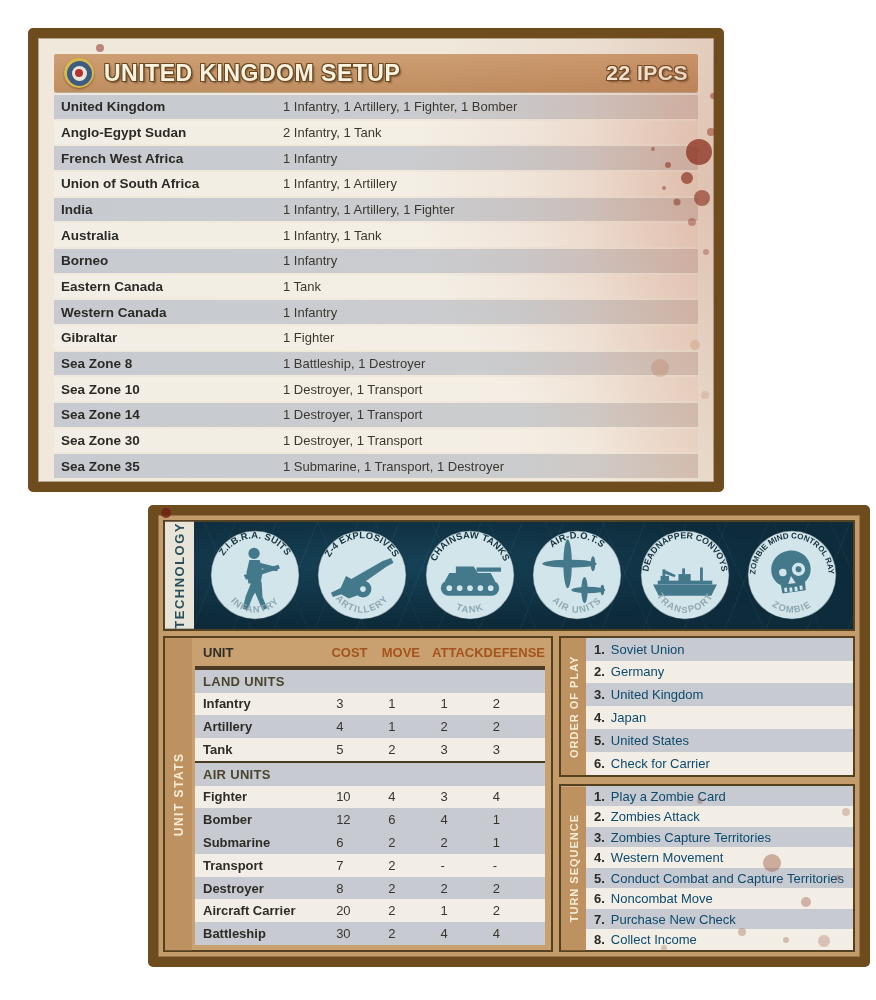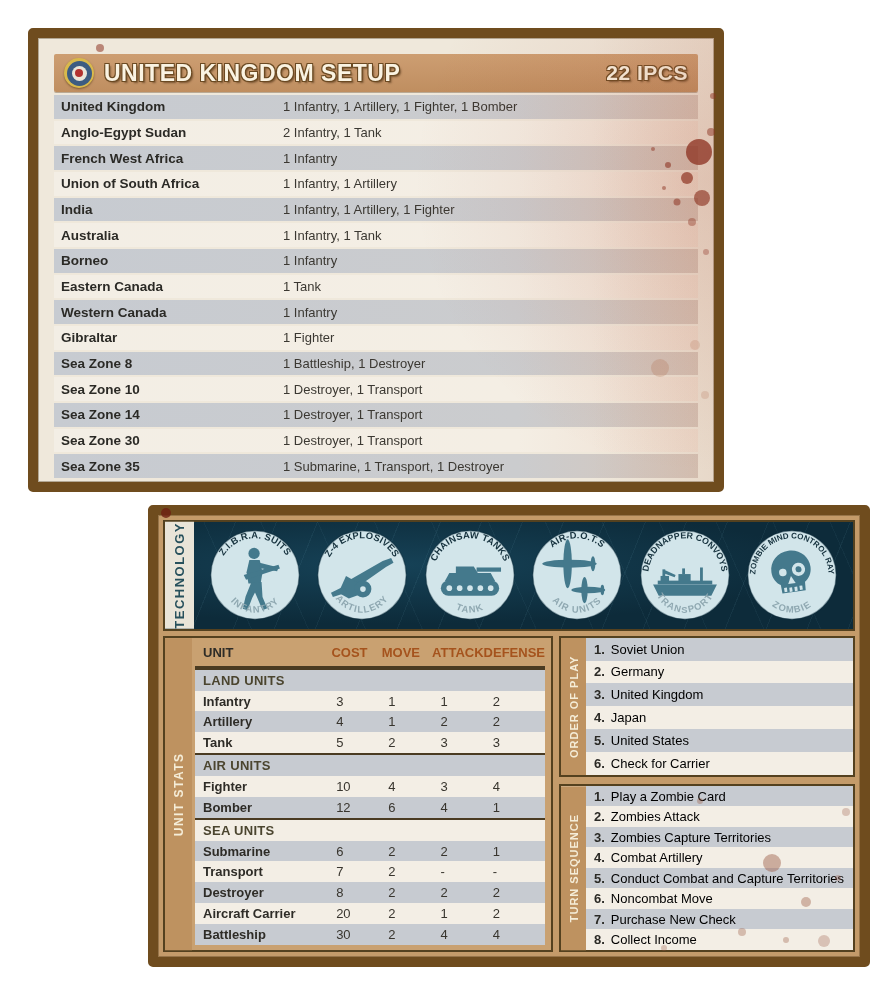--- a/index.html
+++ b/index.html
@@ -91,21 +91,21 @@
   .right-col{flex:1;display:flex;flex-direction:column;gap:7px;min-height:0;}
   .list-box{display:flex;background:var(--row_cream);}
   .order-box{flex:0 0 141px;}
   .turn-box{flex:1;}
   .list-label{width:25px;flex:0 0 25px;background:var(--sidebar_tan);color:var(--label_cream);font-size:11px;letter-spacing:1px;}
   .list-items{flex:1;display:flex;flex-direction:column;min-width:0;}
   .li{flex:1;display:flex;align-items:center;gap:6px;padding-left:8px;white-space:nowrap;overflow:hidden;}
   .li.gray{background:var(--row_gray);}
   .li.cream{background:var(--row_cream);}
   .li-num{font-size:13px;font-weight:bold;color:#2B2A26;}
-  .li-text{font-size:13px;color:#000000;}
+  .li-text{font-size:13px;color:#0c4a6e;}
 
   .splatter{position:absolute;inset:0;width:876px;height:1000px;pointer-events:none;z-index:5;}
 </style>
 </head>
 <body>
 
 <div class="page">
 
   <div class="setup-card">
     <div class="setup-header">
@@ -355,23 +355,20 @@
               <span class="c-num">4</span>
             </div>
           <div class="st-row gray">
               <span class="c-name">Bomber</span>
               <span class="c-num">12</span>
               <span class="c-num">6</span>
               <span class="c-num">4</span>
               <span class="c-num">1</span>
             </div>
 
-          <div class="st-row section cream">
-              <span class="c-name sec">SEA UNITS</span>
-            </div>
           <div class="st-row gray">
               <span class="c-name">Submarine</span>
               <span class="c-num">6</span>
               <span class="c-num">2</span>
               <span class="c-num">2</span>
               <span class="c-num">1</span>
             </div>
           <div class="st-row cream">
               <span class="c-name">Transport</span>
               <span class="c-num">7</span>
@@ -445,21 +442,21 @@
             <div class="li cream">
                 <b class="li-num">2.</b>
                 <span class="li-text">Zombies Attack</span>
               </div>
             <div class="li gray">
                 <b class="li-num">3.</b>
                 <span class="li-text">Zombies Capture Territories</span>
               </div>
             <div class="li cream">
                 <b class="li-num">4.</b>
-                <span class="li-text">Combat Artillery</span>
+                <span class="li-text">Western Movement</span>
               </div>
             <div class="li gray">
                 <b class="li-num">5.</b>
                 <span class="li-text">Conduct Combat and Capture Territories</span>
               </div>
             <div class="li cream">
                 <b class="li-num">6.</b>
                 <span class="li-text">Noncombat Move</span>
               </div>
             <div class="li gray">

